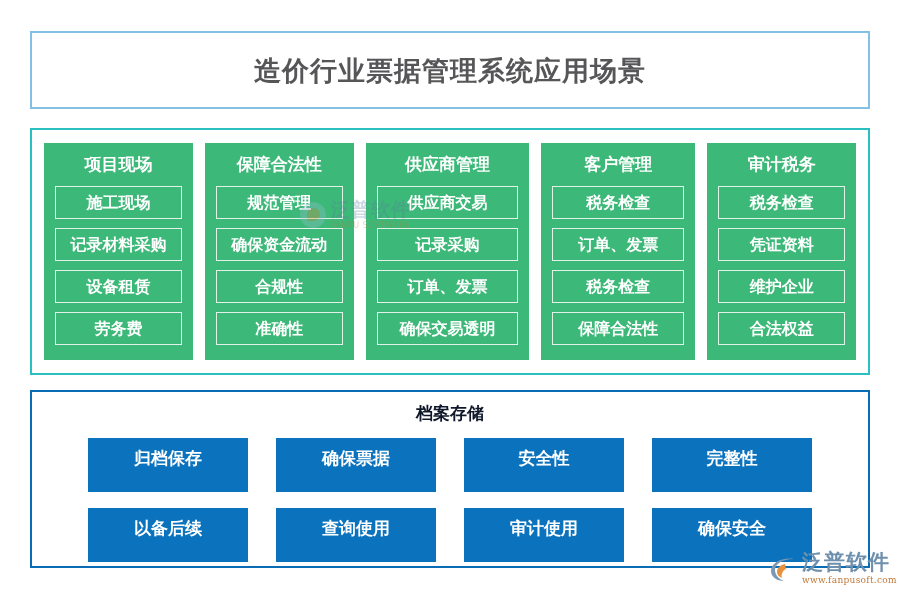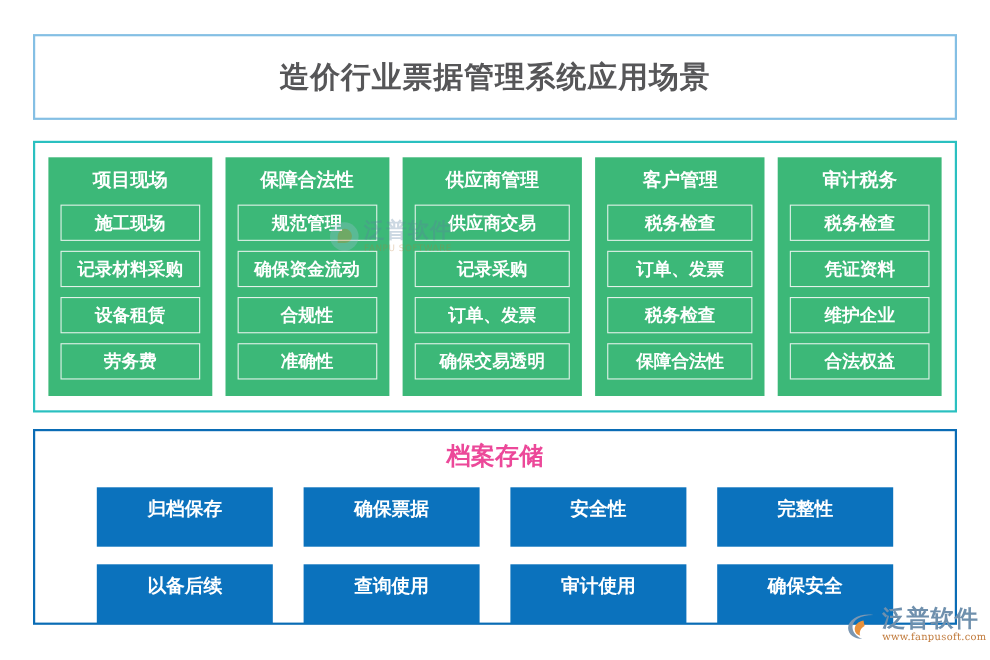--- a/index.html
+++ b/index.html
@@ -106,23 +106,23 @@
     top: 390px;
     width: 840px;
     height: 178px;
     border: 2px solid #0a6cb5;
     background: #ffffff;
     padding: 9px 0 0 0;
   }
 
   .blue-title {
     text-align: center;
-    font-size: 22px;
-    font-weight: bold;
-    color: #ec4899;
+    font-size: 17px;
+    font-weight: bold;
+    color: #0f172a;
     line-height: 1;
     padding: 4px 0 0 0;
   }
 
   .blue-rows {
     padding: 16px 56px 0 56px;
     display: flex;
     flex-direction: column;
     gap: 16px;
   }

